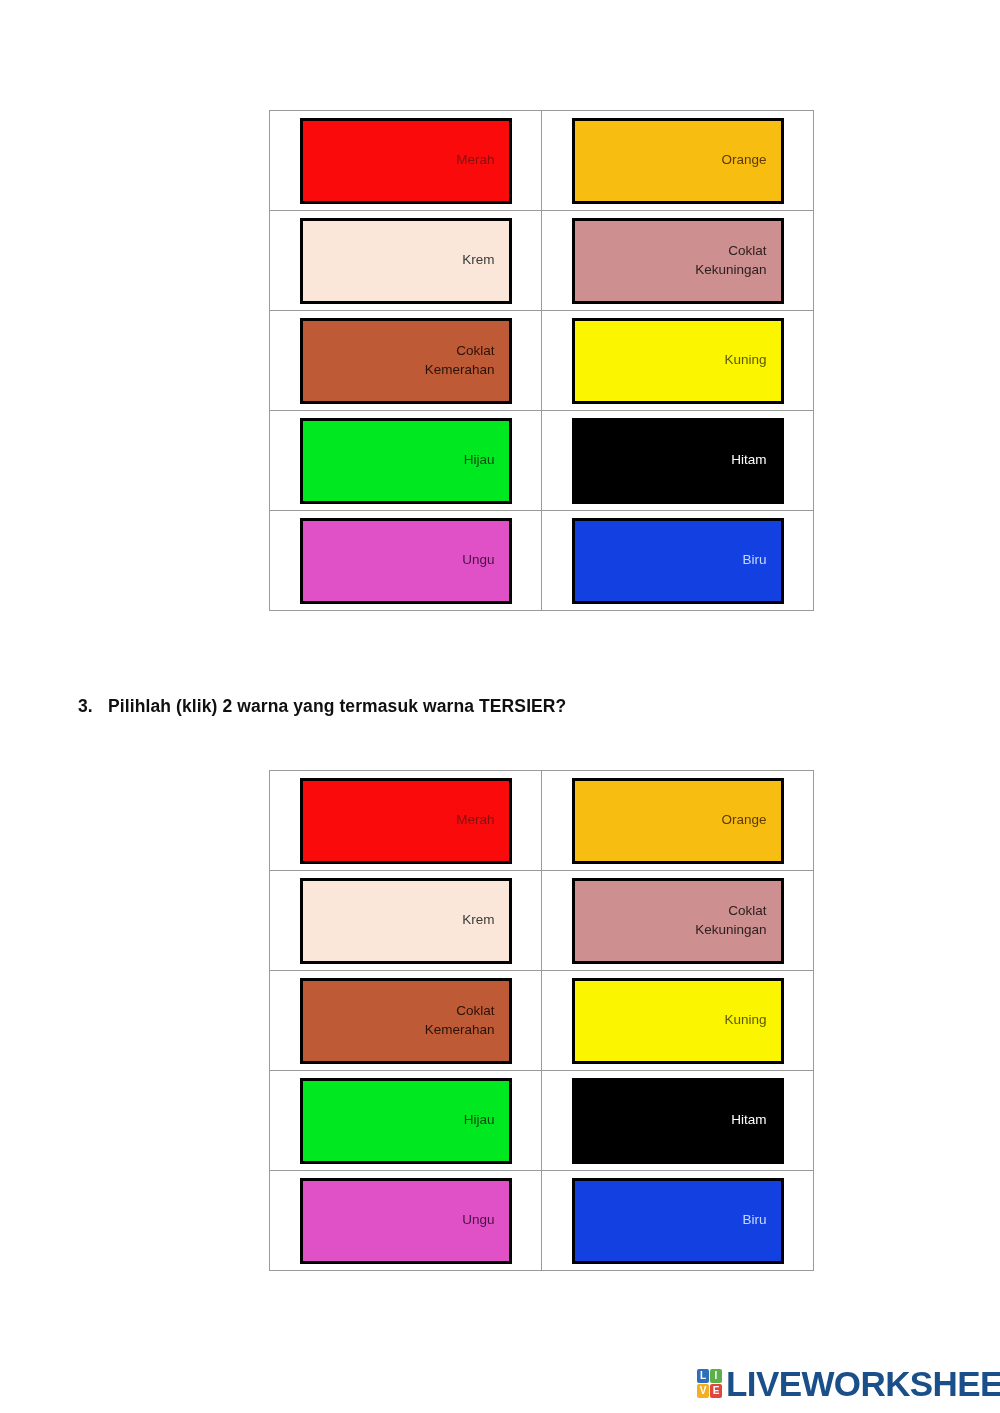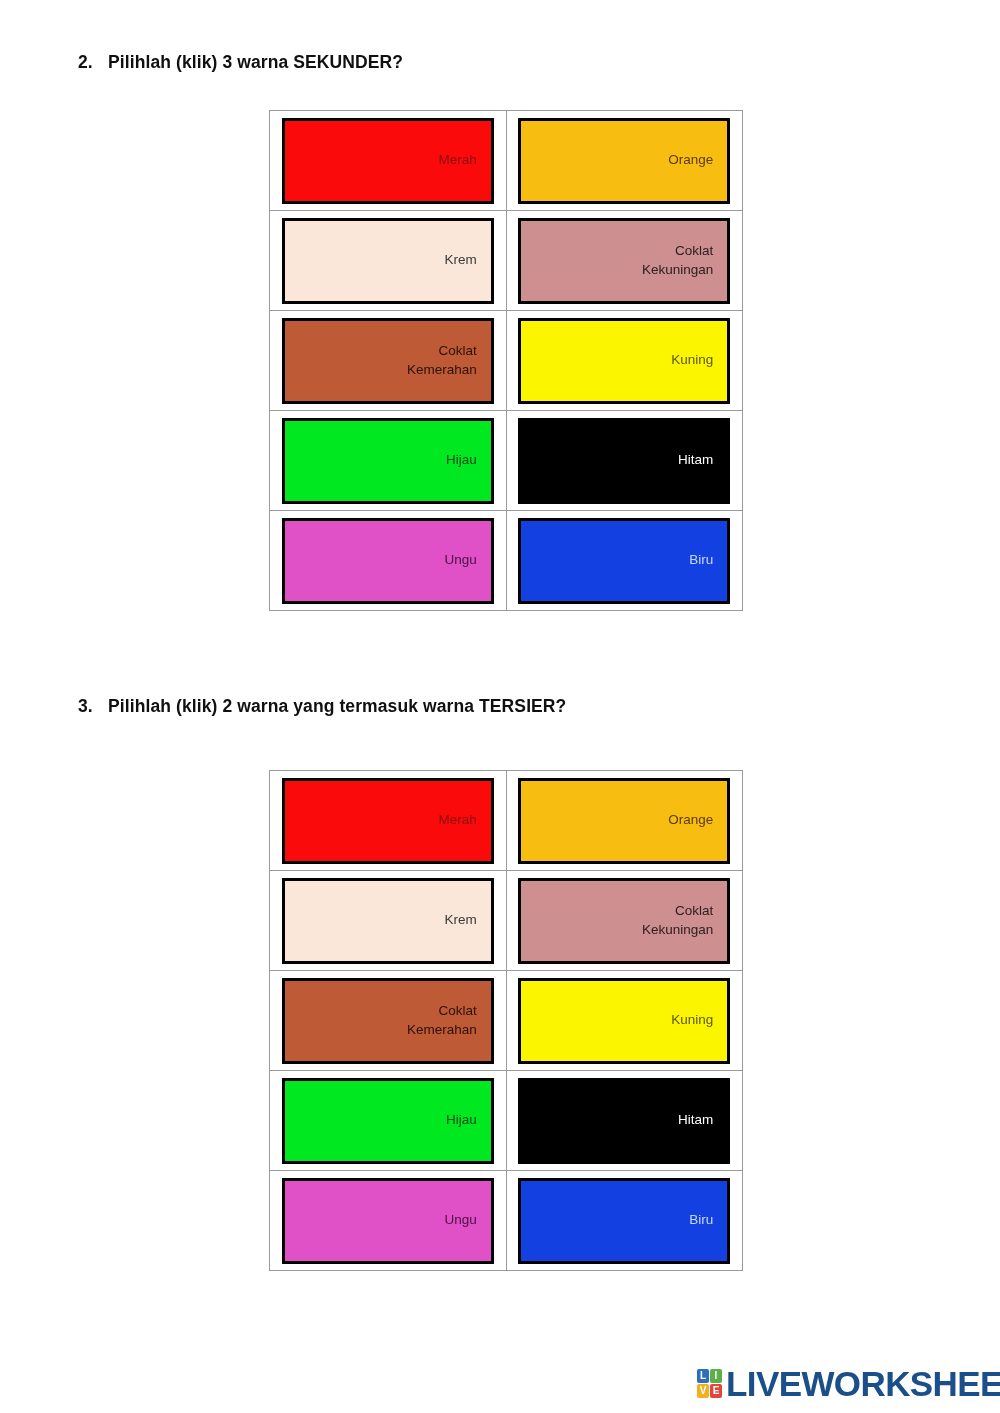--- a/index.html
+++ b/index.html
@@ -36,21 +36,21 @@
     display: inline-block;
     width: 30px;
   }
   #q2-heading { top: 52px; }
   #q3-heading { top: 696px; }
 
   
   .color-table {
     position: absolute;
     left: 269px;
-    width: 474px;
+    width: 545px;
     border-collapse: collapse;
     table-layout: fixed;
     background: #000000;
   }
   #table-q2 { top: 110px; }
   #table-q3 { top: 770px; }
 
   .color-table td {
     border: 1px solid #9a9a9a;
     width: 50%;
@@ -121,23 +121,20 @@
     letter-spacing: -0.6px;
     color: #1a4f8a;
     line-height: 1;
   }
 </style>
 </head>
 <body>
 
 <div class="page">
 
-  <div class="question" id="q2-heading">
-    <span class="qnum">2.</span><span>Pilihlah (klik) 3 warna SEKUNDER?</span>
-  </div>
 
   <table class="color-table" id="table-q2">
     <tbody>
       <tr>
         <td>
           <div class="swatch-wrap">
             <div class="swatch" style="background-color: rgb(250, 10, 10); color: rgb(138, 16, 16);">
               <span class="label">Merah</span>
             </div>
           </div>

